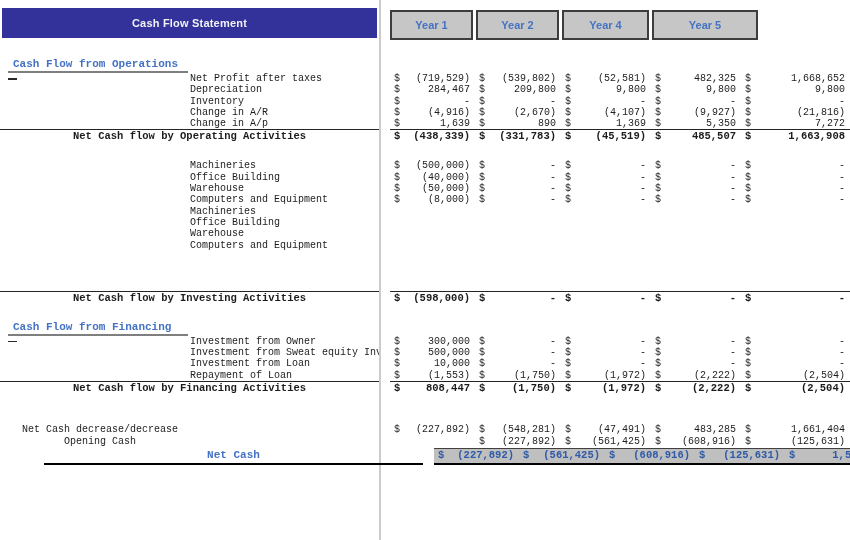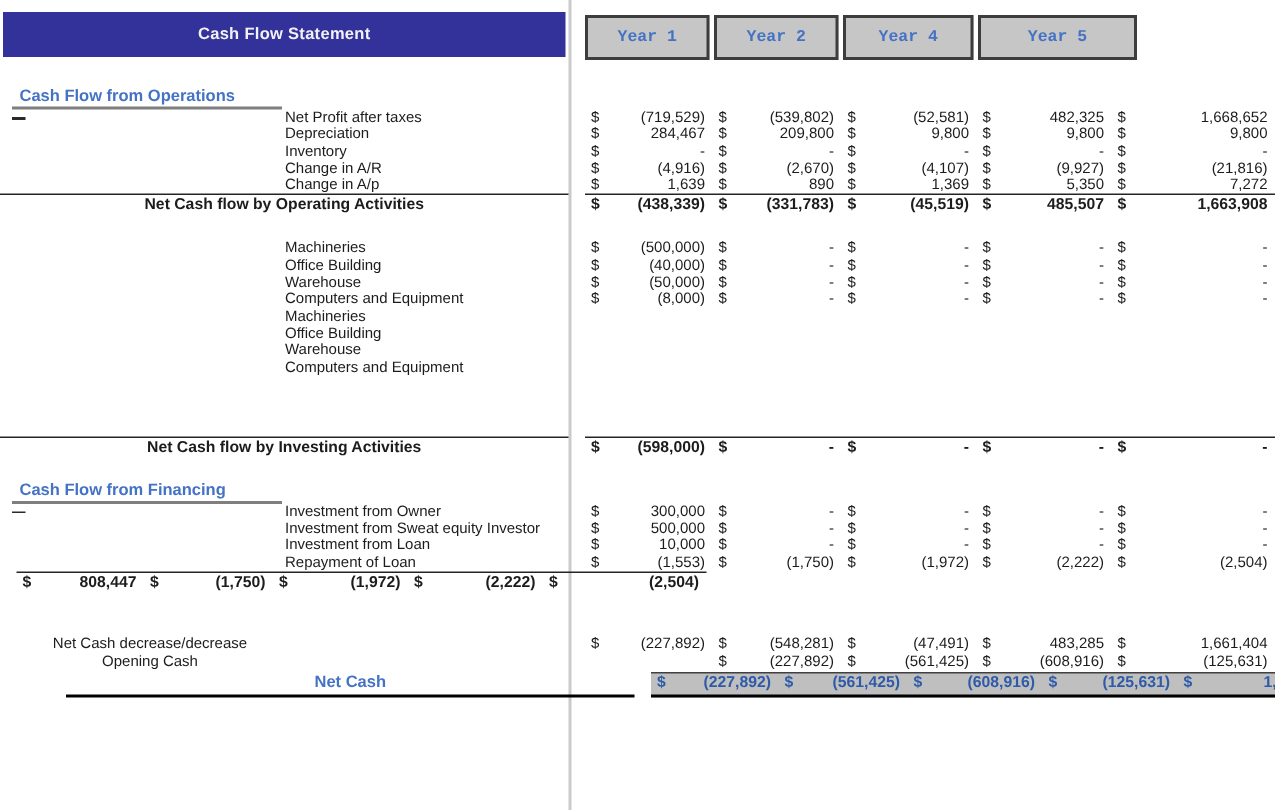--- a/index.html
+++ b/index.html
@@ -16,24 +16,24 @@
     background:var(--header-bg,#32329A);color:#f2f2f6;
     font-size:11px;font-weight:bold;letter-spacing:.2px;
     display:flex;align-items:center;justify-content:center;
   }
 
   
   .year-row{position:absolute;left:390px;top:10px;height:30px;display:flex;gap:3px;}
   .year-box{
     box-sizing:border-box;border:2px solid #3d3d3d;background:var(--year-bg,#C6C6C6);
     color:var(--accent-blue,#4472C4);font-weight:bold;font-size:11px;
-    display:flex;align-items:center;justify-content:center;font-family:Liberation Mono, monospace;
+    display:flex;align-items:center;justify-content:center;
   }
 
-  #rows{position:absolute;left:0;top:57px;width:694px;}
+  #rows{position:absolute;left:0;top:57px;width:694px;font-family:Liberation Mono, monospace;}
   .row{display:flex;width:850px;box-sizing:border-box;}
   .lbl{width:379px;box-sizing:border-box;position:relative;overflow:hidden;white-space:nowrap;}
   .gap{width:11px;flex:none;}
   .vals{width:460px;display:flex;box-sizing:border-box;}
   .cell{box-sizing:border-box;display:flex;justify-content:space-between;align-items:baseline;
         padding:0 5px 0 4px;overflow:hidden;}
 
   .section{height:16px;}
   .section .sec-title{
     position:relative;margin-left:8px;width:180px;height:100%;box-sizing:border-box;
@@ -521,20 +521,21 @@
             <span class="cur">$</span>
             <span class="num">(2,222)</span>
           </div>
           <div class="cell" style="width: 109px;">
             <span class="cur">$</span>
             <span class="num">(2,504)</span>
           </div>
         </div>
       </div>
       <div class="row total">
+        <div class="lbl">Net Cash flow by Financing Activities</div>
         <div class="gap"></div>
         <div class="vals">
           <div class="cell" style="width: 85px;">
             <span class="cur">$</span>
             <span class="num">808,447</span>
           </div>
           <div class="cell" style="width: 86px;">
             <span class="cur">$</span>
             <span class="num">(1,750)</span>
           </div>

